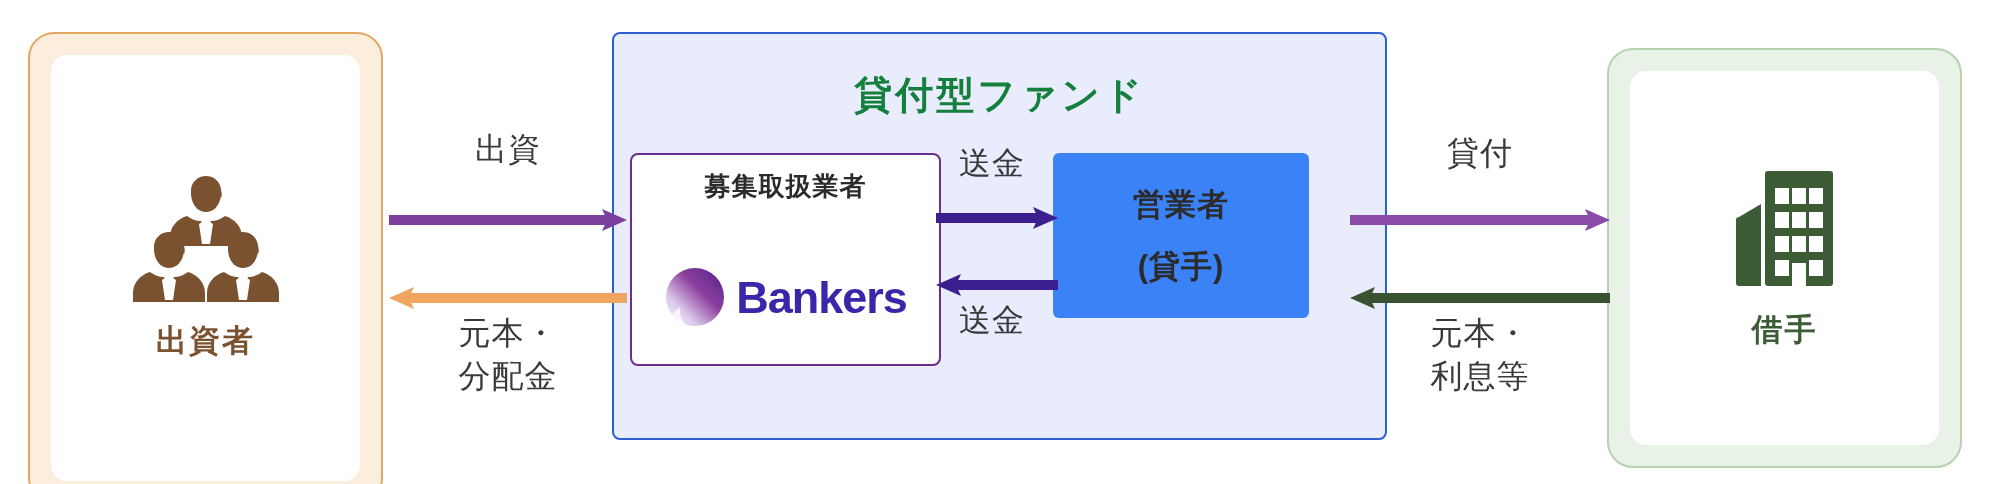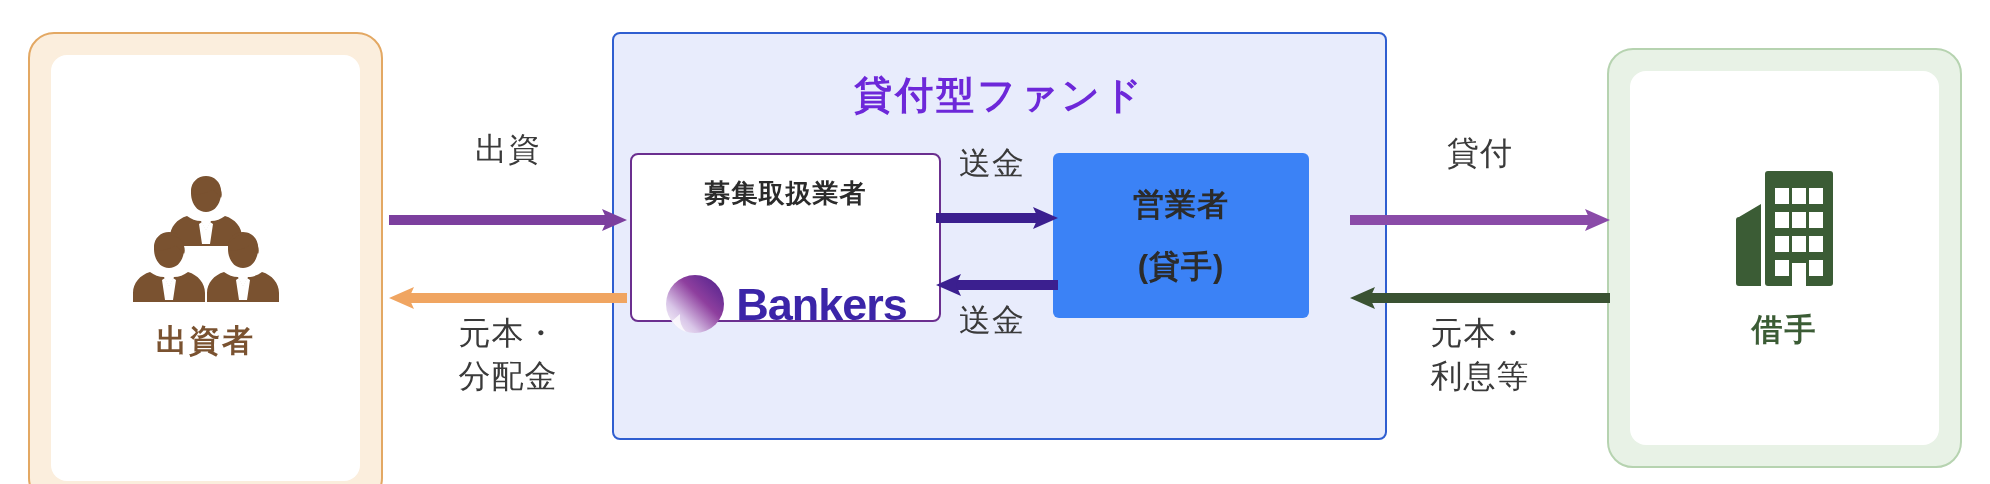--- a/index.html
+++ b/index.html
@@ -88,40 +88,40 @@
     box-sizing: border-box;
   }
   .fund-title {
     position: absolute;
     top: 36px;
     left: 0;
     right: 0;
     text-align: center;
     font-size: 38px;
     font-weight: bold;
-    color: #6d28d9;
+    color: #15803d;
     letter-spacing: 3px;
   }
 
   
   .handler-card {
     position: absolute;
     left: 630px;
     top: 153px;
     width: 311px;
-    height: 169px;
+    height: 213px;
     background: #ffffff;
     border: 2px solid #6b2f8f;
     border-radius: 8px;
     box-sizing: border-box;
     display: flex;
     flex-direction: column;
     align-items: center;
     justify-content: flex-start;
-    padding-top: 21px;
+    padding-top: 14px;
     gap: 14px;
   }
   .handler-title {
     font-size: 26px;
     font-weight: bold;
     color: #2b2b2b;
     letter-spacing: 1px;
   }
   .bankers-logo {
     display: flex;

